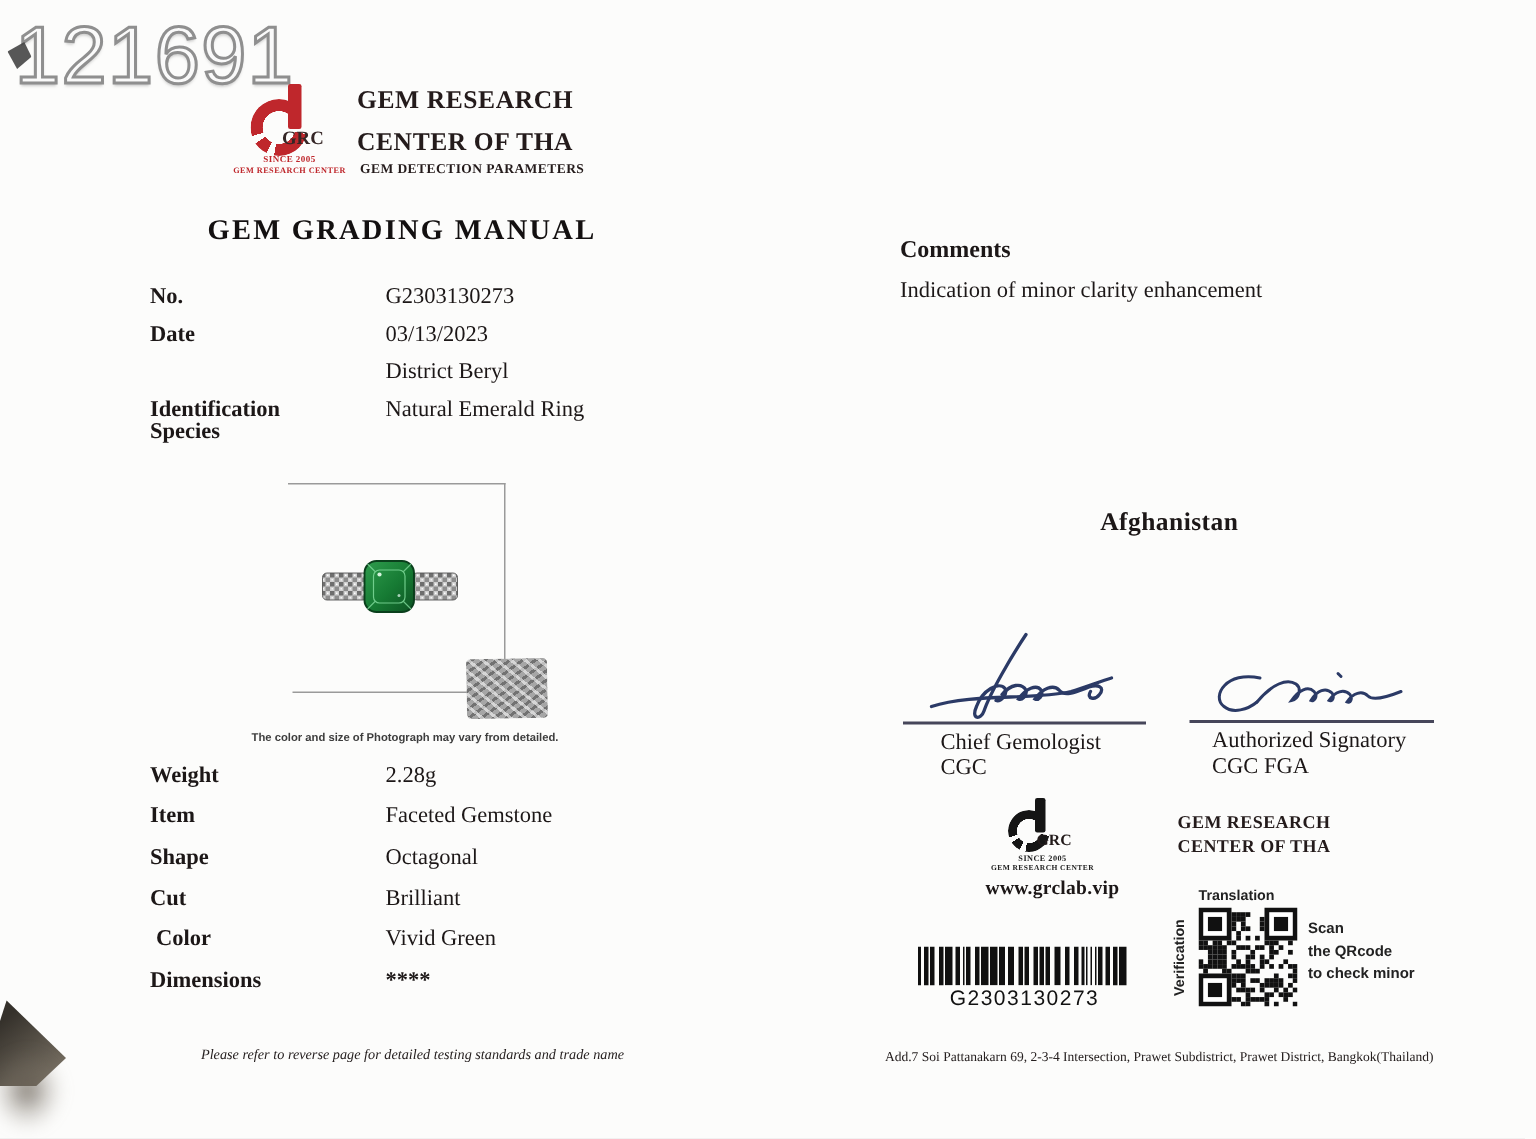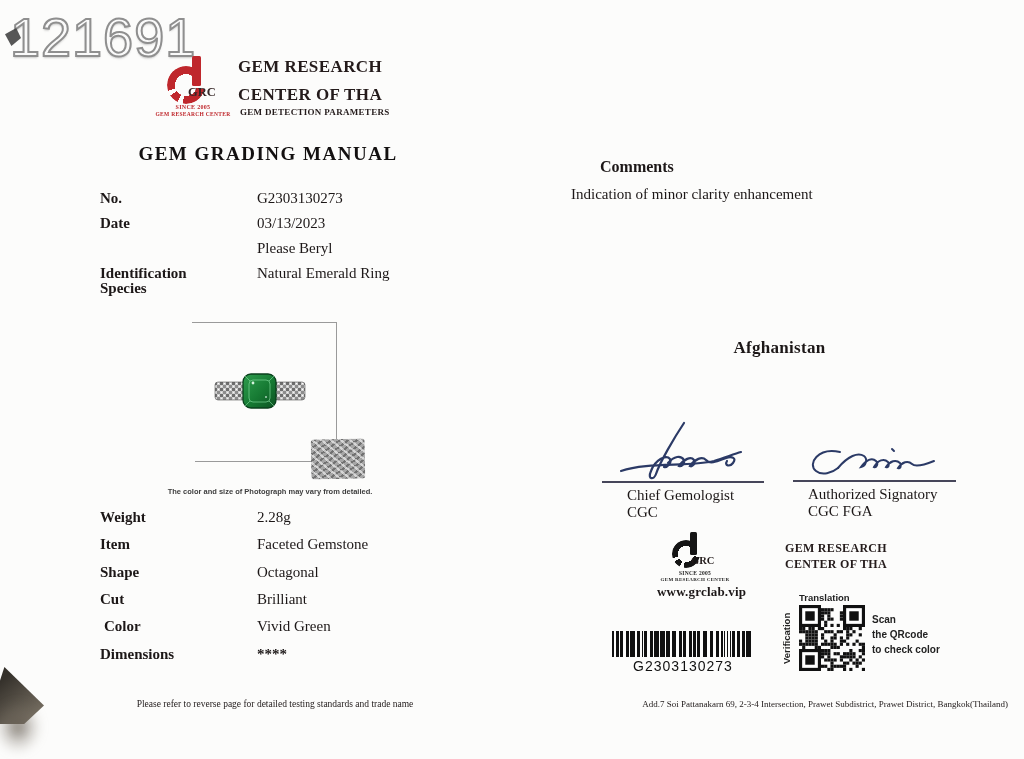--- a/index.html
+++ b/index.html
@@ -34,21 +34,21 @@
   .field-label{font-weight:bold;font-size:15px;}
   .field-value{font-size:15px;}
 
   .photo-line{background:#9a9a9a;}
   .photo-caption{font-family:"Liberation Sans","DejaVu Sans",sans-serif;font-size:7.5px;
     font-weight:bold;color:#3d3d3d;text-align:center;}
   .specimen-chip{background:#a6a6a6;border-radius:3px;transform:rotate(-1deg);
     background-image:repeating-linear-gradient(40deg,rgba(255,255,255,.55) 0 2px,transparent 2px 6px),
       repeating-linear-gradient(-35deg,rgba(50,50,50,.45) 0 2px,transparent 2px 5px);}
 
-  .footnote{font-size:9.5px;text-align:center;color:#262020;}
+  .footnote{font-size:9.5px;text-align:center;color:#262020;font-style:italic;}
 
   .comments-title{font-weight:bold;font-size:16px;}
   .comments-body{font-size:15px;line-height:20px;width:332px;}
   .origin{font-weight:bold;font-size:17px;text-align:center;letter-spacing:.3px;}
 
   .sig-line{height:1.5px;background:#46465a;}
   .sig-title{font-size:15px;line-height:17px;}
 
   .website{font-weight:bold;font-size:13px;letter-spacing:.2px;}
   .footer-org{font-weight:bold;font-size:12px;line-height:16px;letter-spacing:.3px;color:#241b1b;}
@@ -91,21 +91,21 @@
     <div class="abs org-sub" style="left:240px;top:107px;">GEM DETECTION PARAMETERS</div>
 
     <div class="abs doc-title" style="left:100px;top:143px;width:336px;">GEM GRADING MANUAL</div>
 
     <div>
       <div class="abs field-label" style="left:100px;top:190px;">No.</div>
       <div class="abs field-value" style="left:257px;top:190px;">G2303130273</div>
       <div class="abs field-label" style="left:100px;top:215px;">Date</div>
       <div class="abs field-value" style="left:257px;top:215px;">03/13/2023</div>
       <div class="abs field-label" style="left:100px;top:240px;margin-top:40px;">Species</div>
-      <div class="abs field-value" style="left:257px;top:240px;">Please Beryl</div>
+      <div class="abs field-value" style="left:257px;top:240px;">District Beryl</div>
       <div class="abs field-label" style="left:100px;top:265px;">Identification</div>
       <div class="abs field-value" style="left:257px;top:265px;">Natural Emerald Ring</div>
     </div>
 
     <div>
       <div class="abs photo-line" style="left:192px;top:322px;width:145px;height:1px;"></div>
       <div class="abs photo-line" style="left:336px;top:322px;width:1px;height:123px;"></div>
       <div class="abs photo-line" style="left:195px;top:461px;width:123px;height:1px;"></div>
 
       <svg class="abs" style="left:214px;top:370px;" width="92" height="44" viewBox="0 0 92 44">
@@ -151,21 +151,21 @@
       <div class="abs field-label" style="left:100px;top:646px;">Dimensions</div>
       <div class="abs field-value" style="left:257px;top:646px;font-weight:bold;">****</div>
     </div>
 
     <div class="abs footnote" style="left:115px;top:699px;width:320px;">Please refer to reverse page for detailed testing standards and trade name</div>
   </div>
 
   <div>
 
     <div class="abs comments-title" style="left:600px;top:158px;">Comments</div>
-    <div class="abs comments-body" style="left:571px;top:184px;">
+    <div class="abs comments-body" style="left:600px;top:184px;">
       <div>Indication of minor clarity enhancement</div>
     </div>
 
     <div class="abs origin" style="left:597px;top:338px;width:365px;">Afghanistan</div>
 
     <div>
       <svg class="abs" style="left:618px;top:420px;" width="148" height="60" viewBox="0 0 148 60">
         <g fill="none" stroke="var(--signature-ink,#2b3a66)" stroke-width="2.2" stroke-linecap="round">
           <path d="M66,3 C56,18 42,42 38,54 C36,60 29,60 33,51 C37,40 48,34 52,39 C54,43 49,48 46,47"></path>
           <path d="M50,43 C56,36 63,35 66,40 C67,44 63,47 61,46 C66,39 73,36 76,40 C78,44 74,47 72,46 C77,39 84,36 88,40 C92,45 100,41 108,38 C114,36 119,38 115,43 C112,47 106,46 109,41"></path>
@@ -363,22 +363,22 @@
           <rect x="42" y="0" width="21" height="21"></rect>
           <rect fill="#fff" x="45" y="3" width="15" height="15"></rect>
           <rect x="48" y="6" width="9" height="9"></rect>
           <rect x="0" y="42" width="21" height="21"></rect>
           <rect fill="#fff" x="3" y="45" width="15" height="15"></rect>
           <rect x="6" y="48" width="9" height="9"></rect>
         </svg>
       <div class="abs scan-text" style="left:872px;top:612px;">
         <div>Scan</div>
         <div>the QRcode</div>
-        <div>to check color</div>
+        <div>to check minor</div>
       </div>
     </div>
 
-    <div class="abs address" style="left:590px;top:699px;text-align:right;">Add.7 Soi Pattanakarn 69, 2-3-4 Intersection, Prawet Subdistrict, Prawet District, Bangkok(Thailand)</div>
+    <div class="abs address" style="left:590px;top:699px;">Add.7 Soi Pattanakarn 69, 2-3-4 Intersection, Prawet Subdistrict, Prawet District, Bangkok(Thailand)</div>
   </div>
 
   <div class="abs corner-dark"></div>
   <div class="abs corner-blur"></div>
 </div>
 
 </body></html>

